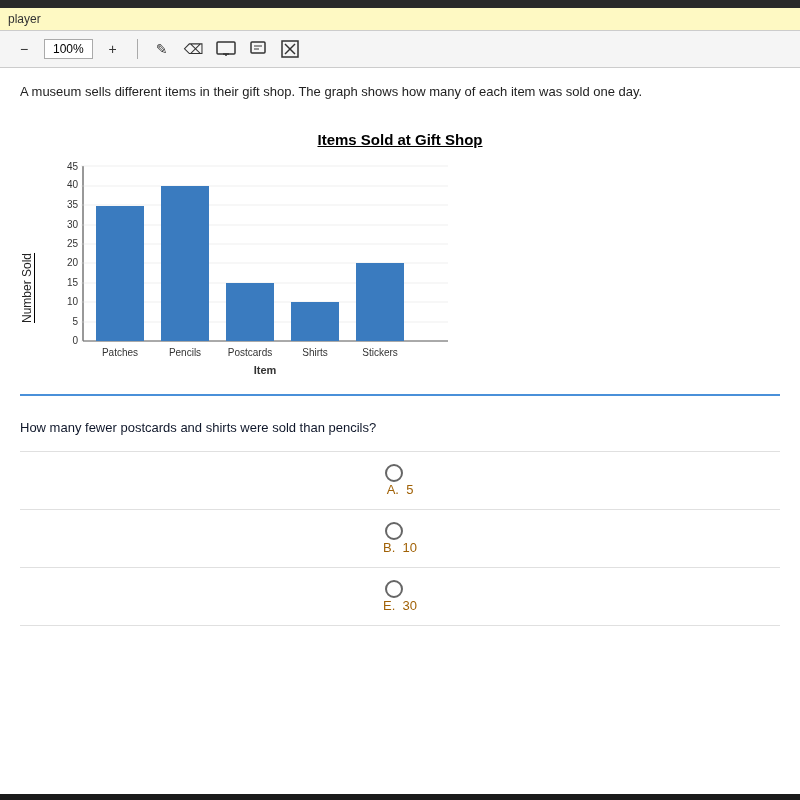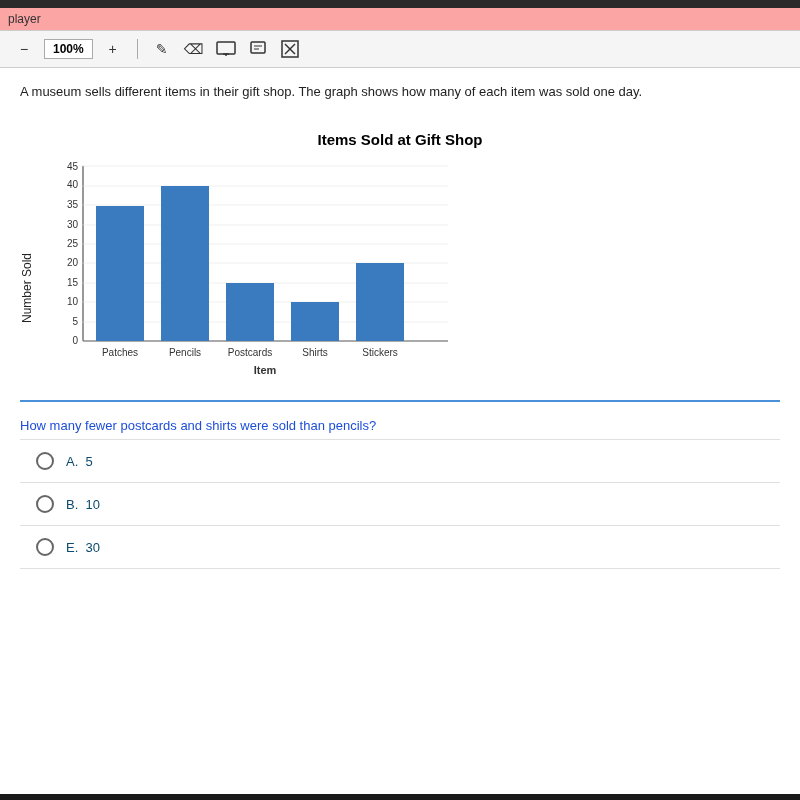--- a/index.html
+++ b/index.html
@@ -8,21 +8,21 @@
       font-family: Arial, sans-serif;
       width: 800px;
       height: 800px;
       overflow: hidden;
     }
     .top-bar {
       height: 8px;
       background: #2a2a2a;
     }
     .title-bar {
-      background: #fca5a5;
+      background: #fef9c3;
       padding: 4px 8px;
       font-size: 12px;
       color: #333;
       border-bottom: 1px solid #ccc;
     }
     .toolbar {
       background: #f5f5f5;
       padding: 6px 12px;
       display: flex;
       align-items: center;
@@ -39,43 +39,43 @@
       font-size: 14px;
       color: #333;
       border: none;
       background: none;
     }
     .zoom-box {
       border: 1px solid #aaa;
       padding: 2px 8px;
       font-size: 12px;
       background: white;
-      font-weight: bold;
     }
     .divider-v {
       width: 1px;
       height: 20px;
       background: #aaa;
       margin: 0 4px;
     }
     .content-area {
       background: white;
       padding: 16px 20px;
       height: calc(800px - 8px - 26px - 40px);
       overflow-y: auto;
     }
     .intro-text {
       font-size: 13px;
       color: #222;
       margin-bottom: 32px;
     }
     .chart-container {
-      margin-bottom: 16px;
+      margin-bottom: 24px;
       border-bottom: 2px solid #4a90d9;
-      padding-bottom: 10px;
+      padding-bottom: 4px;
+      text-decoration: underline;
     }
     .chart-title {
       text-align: center;
       font-weight: bold;
       font-size: 15px;
       margin-bottom: 8px;
     }
     .chart-wrapper {
       display: flex;
       align-items: stretch;
@@ -87,34 +87,35 @@
       color: #222;
       text-align: center;
       margin-right: 4px;
       padding-bottom: 30px;
     }
     .chart-inner {
       flex: 1;
     }
     .question-text {
       font-size: 13px;
-      color: #1d4ed8;
-      margin-bottom: 6px;
+      color: #0f172a;
+      margin-bottom: 16px;
     }
     .options-list {
       list-style: none;
     }
     .option-item {
       display: flex;
       align-items: center;
       padding: 12px 16px;
       border-bottom: 1px solid #e0e0e0;
       font-size: 13px;
-      color: #0c4a6e;
+      color: #a16207;
       cursor: pointer;
+      flex-direction: column;
     }
     .option-item:first-child {
       border-top: 1px solid #e0e0e0;
     }
     .radio-circle {
       width: 18px;
       height: 18px;
       border-radius: 50%;
       border: 2px solid #666;
       margin-right: 12px;

